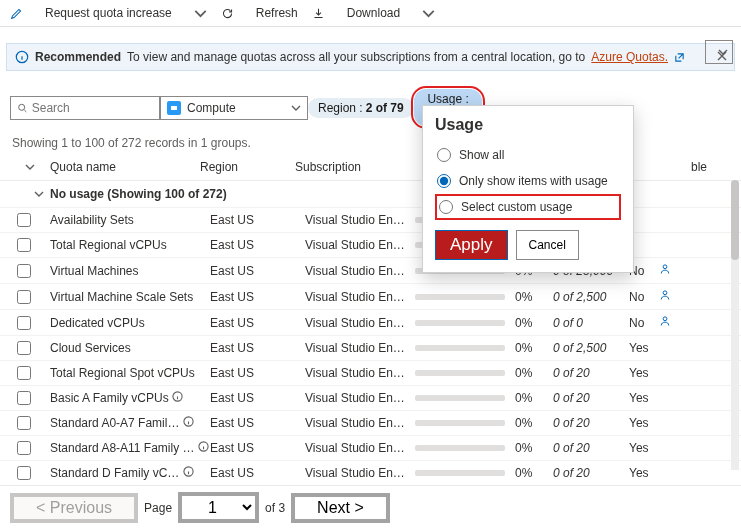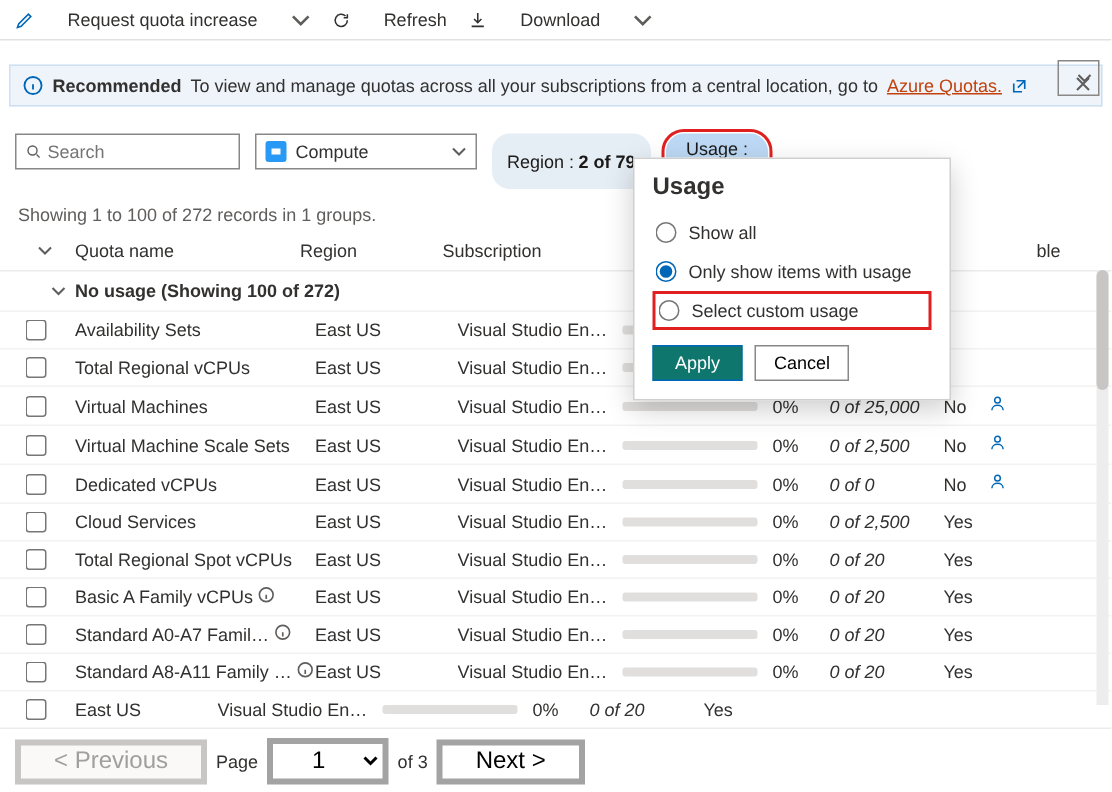--- a/index.html
+++ b/index.html
@@ -4,21 +4,21 @@
 <style>
 * { box-sizing: border-box; margin: 0; padding: 0; font-family: "Segoe UI", Tahoma, sans-serif; }
 body { background: #fff; font-size: 12px; color: #323130; width: 741px; }
 .toolbar { display:flex; align-items:center; gap:14px; padding:6px 10px; border-bottom:1px solid #e1e1e1; }
 .toolbar .tbtn { display:flex; align-items:center; gap:22px; color:#323130; cursor:pointer; }
 .toolbar .tbtn svg{ width:13px; height:13px; }
 .chev-down{width:10px;height:10px;}
 .banner{ display:flex; align-items:center; gap:6px; background:#eef4fa; border:1px solid #cde0f1; margin:16px 6px; padding:6px 8px; color:#323130; position:relative;}
 .banner .bclose{ position:absolute; right:6px; top:6px; cursor:pointer;}
 .banner a{ color:#c2410c;text-decoration:underline; }
-.filters{ display:flex; gap:10px; padding:2px 10px 6px 10px; position:relative;}
+.filters{ display:flex; align-items:center; padding:2px 10px 6px 10px; position:relative;}
 .searchwrap{ display:flex; align-items:center; border:1px solid #8a8886; height:24px; width:150px; padding:0 6px; gap:4px;}
 .searchwrap input{ border:none; outline:none; font-size:12px; width:100%;}
 .provider{ display:flex; align-items:center; border:1px solid #8a8886; height:24px; width:148px; padding:0 6px; gap:6px; cursor:pointer; justify-content:flex-start;}
 .provider .provicon{ width:14px; height:14px; background:#2899f5; border-radius:2px; position:relative;}
 .provider .provicon::after{content:""; position:absolute; width:6px; height:4px; background:#fff; left:4px; top:5px;}
 .pill{ background:#e6eef5; border-radius:12px; padding:3px 10px; color:#1b1a19; display:flex; align-items:center; gap:3px;}
 .pill.hl{ background:#bcd8f4; outline:2px solid #e02020; outline-offset:1px;flex-direction:column;}
 .summary{ padding:4px 12px; color:#605e5c; }
 .provider2{ position:absolute; right:8px; top:40px; border:1px solid #8a8886; width:28px; height:24px; display:flex; align-items:center; justify-content:flex-end; padding-right:4px;}
 .hdr{ display:flex; align-items:center; padding:6px 10px; border-bottom:1px solid #edebe9; font-weight:400; color:#323130;}
@@ -51,21 +51,21 @@
 .hscroll{ height:14px; background:linear-gradient(#ededed,#ededed); border-top:1px solid #dcdcdc; position:relative; margin-top:2px;}
 .hscroll .thumb{ position:absolute; left:2px; top:2px; height:10px; width:510px; background:#c8c6c4; border-radius:5px;}
 .vscroll{ position:absolute; right:2px; top:180px; width:8px; height:290px; background:#ededed;}
 .vscroll .vthumb{ position:absolute; top:0; width:8px; height:80px; background:#c8c6c4; border-radius:4px;}
 .popover{ position:absolute; left:422px; top:105px; width:212px; background:#fff; border:1px solid #cfcfcf; box-shadow:0 6px 18px rgba(0,0,0,.2); padding:10px 12px 12px 12px; z-index:5;}
 .popover h3{ font-size:16px; font-weight:600; margin-bottom:8px;}
 .popover .opt{ display:flex; align-items:center; gap:8px; padding:6px 2px;}
 .popover .opt input{ accent-color:#0067b8; width:14px; height:14px;}
 .popover .opt.boxed{ border:2px solid #e02020; padding:4px 2px;}
 .popover .btns{ display:flex; gap:8px; margin-top:10px;}
-.popover .apply{ background:#0f766e; color:#fff; border:1px solid #0067b8; padding:4px 14px; font-size:12px;}
+.popover .apply{ background:#b91c1c; color:#fff; border:1px solid #0067b8; padding:4px 14px; font-size:17px;}
 .popover .cancel{ background:#fff; border:1px solid #8a8886; padding:4px 12px; font-size:12px;}
 .rel{position:relative;}
 </style>
 </head>
 <body class="rel">
 
 <div class="toolbar">
   <div class="tbtn">
     <svg viewBox="0 0 16 16" fill="none" stroke="#0067b8" stroke-width="1.3">
         <path d="M2 14l1-3 8-8 2 2-8 8-3 1z"></path>
@@ -342,20 +342,24 @@
       <div class="cpct">0%</div>
       <div class="cusage">0 of 20</div>
       <div class="cadj">Yes</div>
       <div class="cicon"></div>
     </div>
     <div class="row">
       <div class="ccheck">
         <input type="checkbox" style="">
       </div>
       <div class="cgap"></div>
+      <div class="cquota">Standard D Family vC… <svg class="info-icon" viewBox="0 0 12 12" fill="none" stroke-width="1.2">
+          <circle cx="6" cy="6" r="5"></circle>
+          <path d="M6 4h.01M6 6v3"></path>
+        </svg></div>
       <div class="cregion">East US</div>
       <div class="csub">Visual Studio En…</div>
       <div class="cbar">
         <div class="bar"></div>
       </div>
       <div class="cpct">0%</div>
       <div class="cusage">0 of 20</div>
       <div class="cadj">Yes</div>
       <div class="cicon"></div>
     </div>

